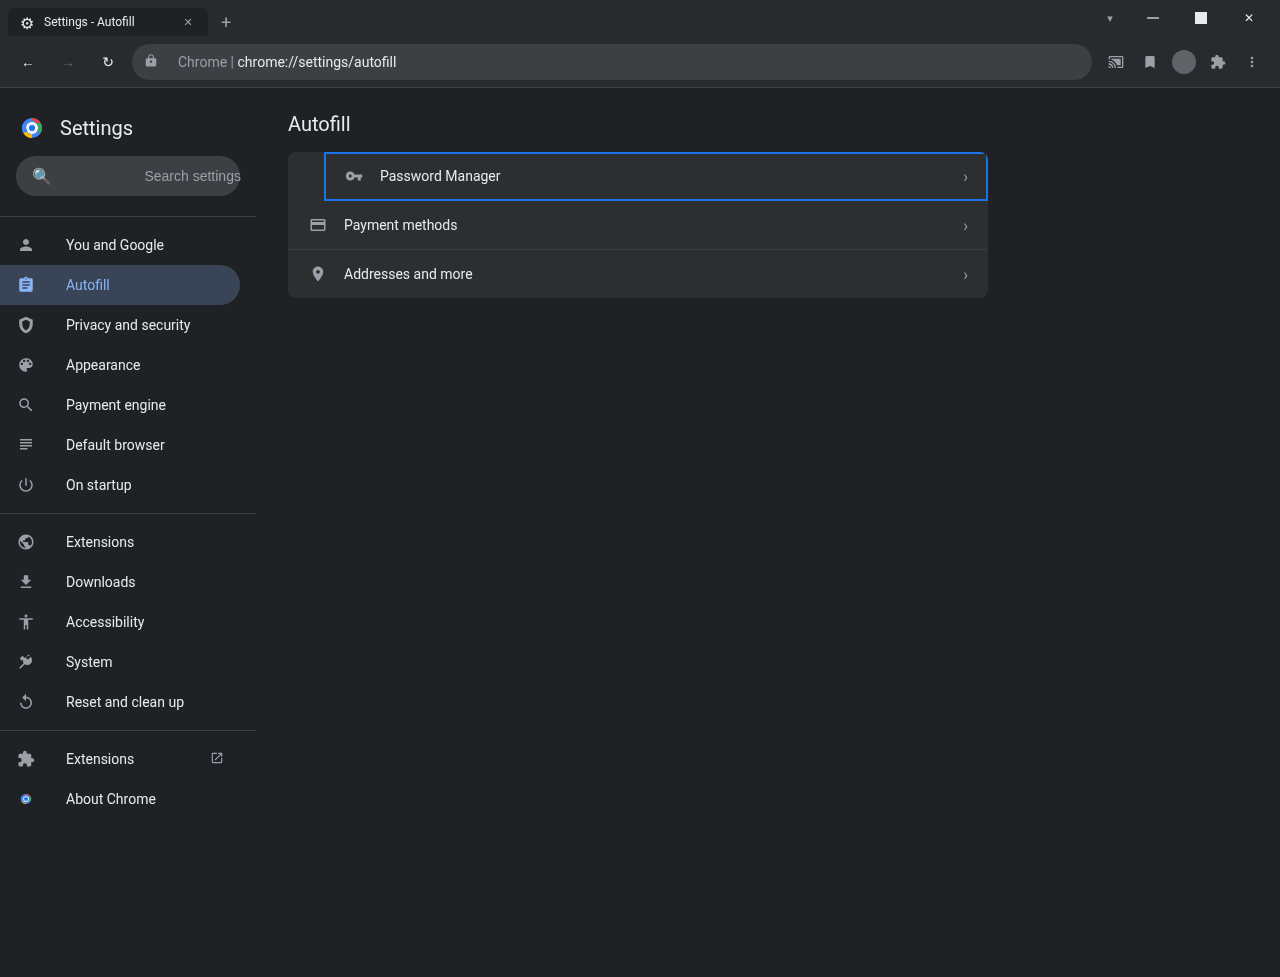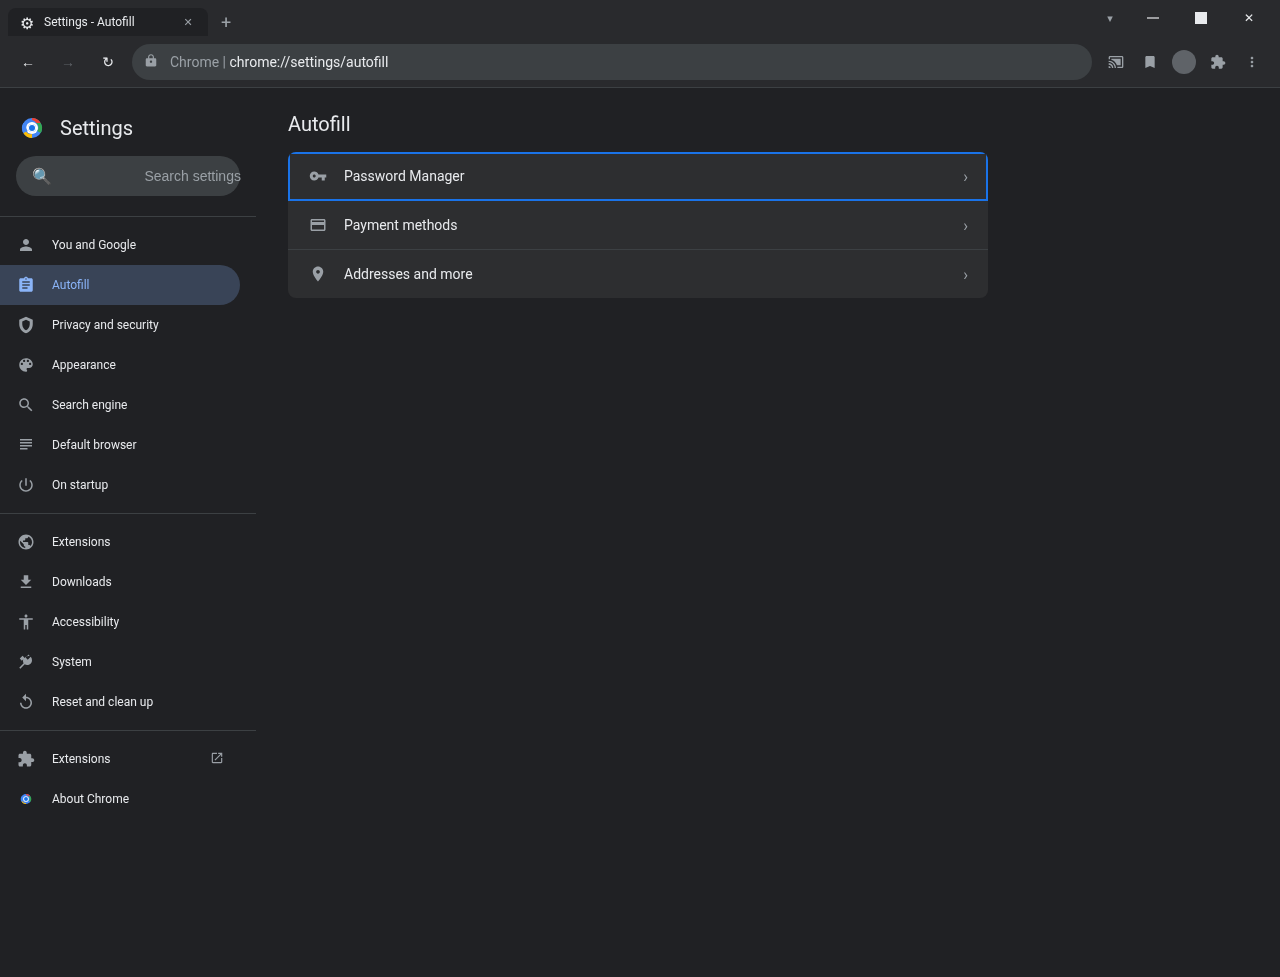--- a/index.html
+++ b/index.html
@@ -130,21 +130,21 @@
     }
     .nav-btn.disabled { color: #5f6368; cursor: default; }
     .address-bar-container {
       flex: 1;
       display: flex;
       align-items: center;
       background: #3c4043;
       border-radius: 24px;
       height: 36px;
       padding: 0 12px;
-      gap: 12px;
+      gap: 20px;
       cursor: text;
     }
     .address-lock-icon {
       color: #9aa0a6;
       font-size: 14px;
       flex-shrink: 0;
     }
     .address-text {
       font-size: 14px;
       color: #e8eaed;
@@ -199,27 +199,27 @@
       color: #e8eaed;
     }
     .sidebar-divider {
       height: 1px;
       background: #3c4043;
       margin: 8px 0;
     }
     .sidebar-item {
       display: flex;
       align-items: center;
-      gap: 16px;
+      gap: 30px;
       padding: 0 16px;
       height: 40px;
       cursor: pointer;
       border-radius: 0 20px 20px 0;
       margin-right: 16px;
-      font-size: 12px;
+      font-size: 14px;
       color: #e8eaed;
     }
     .sidebar-item.active {
       background: #394457;
       color: #8ab4f8;
     }
     .sidebar-item.active .sidebar-icon { color: #8ab4f8; }
     .sidebar-icon {
       width: 20px;
       height: 20px;
@@ -260,20 +260,21 @@
       align-items: center;
       padding: 14px 20px;
       cursor: pointer;
       border-bottom: 1px solid #3c4043;
       transition: background 0.1s;
     }
     .settings-row:last-child { border-bottom: none; }
     .settings-row.highlighted {
       outline: 2px solid #1a73e8;
       outline-offset: -2px;
+      margin-left: 36px;
     }
     .row-icon {
       width: 20px;
       height: 20px;
       display: flex;
       align-items: center;
       justify-content: center;
       color: #9aa0a6;
       font-size: 17px;
       margin-right: 16px;
@@ -450,21 +451,21 @@
         </span>
         <span>Appearance</span>
       </div>
 
       <div class="sidebar-item">
         <span class="sidebar-icon">
           <svg width="18" height="18" viewBox="0 0 24 24" fill="currentColor">
               <path d="M15.5 14h-.79l-.28-.27C15.41 12.59 16 11.11 16 9.5 16 5.91 13.09 3 9.5 3S3 5.91 3 9.5 5.91 16 9.5 16c1.61 0 3.09-.59 4.23-1.57l.27.28v.79l5 4.99L20.49 19l-4.99-5zm-6 0C7.01 14 5 11.99 5 9.5S7.01 5 9.5 5 14 7.01 14 9.5 11.99 14 9.5 14z"></path>
             </svg>
         </span>
-        <span>Search engine</span>
+        <span>Payment engine</span>
       </div>
 
       <div class="sidebar-item">
         <span class="sidebar-icon">
           <svg width="18" height="18" viewBox="0 0 24 24" fill="currentColor">
               <path d="M4 4h16v2H4zm0 4h16v2H4zm0 4h16v2H4zm0 4h10v2H4z"></path>
             </svg>
         </span>
         <span>Default browser</span>
       </div>

